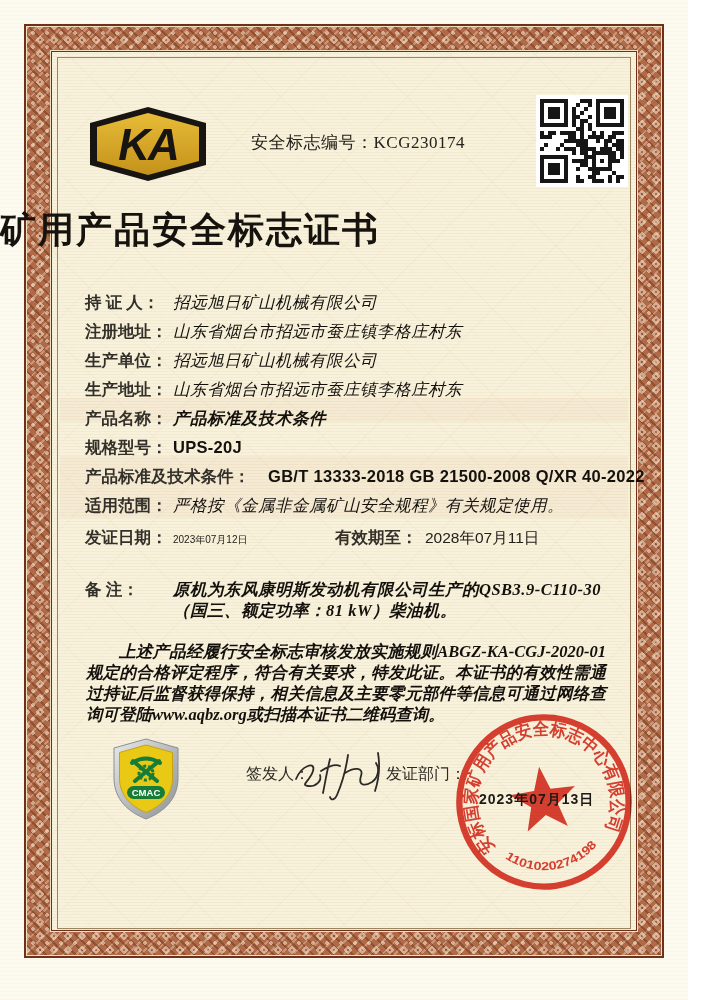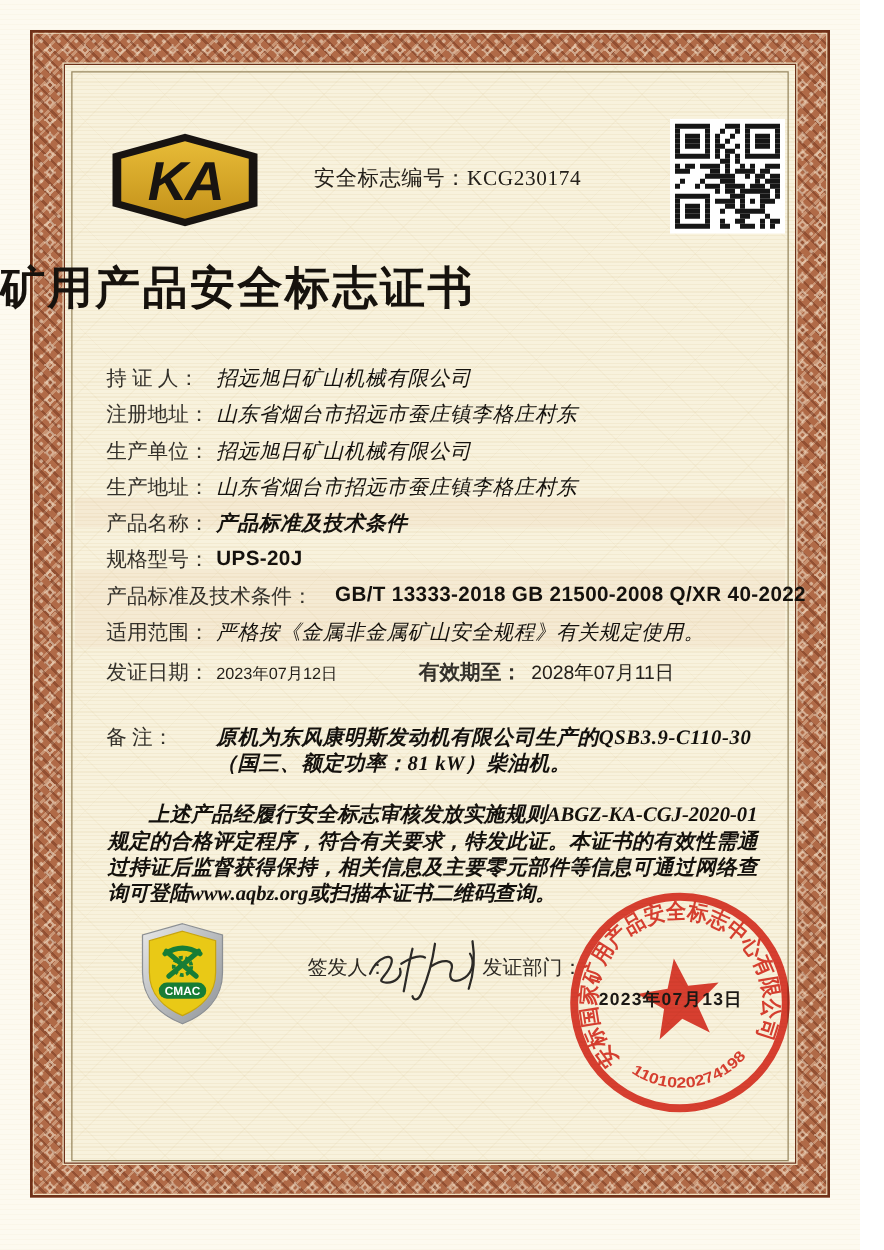--- a/index.html
+++ b/index.html
@@ -35,29 +35,29 @@
   .ka-logo{position:absolute;left:88px;top:106px;width:120px;height:76px;}
   .cert-no{position:absolute;left:0;right:0;top:131px;text-align:center;font-size:17px;letter-spacing:.5px;padding-left:28px;}
   .cert-no .num{font-family:"Liberation Serif",serif;}
   .qr{position:absolute;left:536px;top:95px;width:92px;height:92px;}
 
   .title{position:absolute;left:0;right:0;top:206px;margin:0;
     font-size:36px;font-weight:bold;letter-spacing:2px;color:#16120d;}
 
   .fields{position:absolute;left:85px;right:75px;top:292px;font-size:16.5px;}
   .frow{display:flex;line-height:21px;margin-bottom:8px;white-space:nowrap;}
-  .flabel{flex:0 0 88px;color:#33302a;}
+  .flabel{flex:0 0 88px;color:#33302a;font-weight:bold;}
   .frow.wide .flabel{flex:0 0 auto;margin-right:18px;}
   .fvalue{font-style:italic;color:#14110d;letter-spacing:.5px;}
   .fvalue.sansbold{font-style:normal;font-family:"Liberation Sans",sans-serif;font-weight:bold;letter-spacing:.3px;}
   .fvalue.kbold{font-weight:bold;}
 
   .date-row{position:absolute;left:85px;top:527px;font-size:16.5px;line-height:21px;white-space:nowrap;}
   .date-row .flabel{display:inline-block;width:88px;}
-  .date-row .dval{display:inline-block;width:162px;font-family:"Liberation Sans",sans-serif;font-size:13px;}
+  .date-row .dval{display:inline-block;width:162px;font-family:"Liberation Sans",sans-serif;font-size:10px;}
   .date-row .flabel2{display:inline-block;width:90px;color:#33302a;font-weight:bold;}
   .date-row .dval2{font-family:"Liberation Sans",sans-serif;font-size:15.5px;}
 
   .remark-row{position:absolute;left:85px;right:80px;top:559px;display:flex;font-size:16.5px;line-height:21px;margin-top:20px;}
   .remark-row .flabel{flex:0 0 88px;}
   .remark-row .fvalue{font-weight:bold;}
 
   .statement{position:absolute;left:86px;right:82px;top:641px;margin:0;
     font-size:16.5px;line-height:21px;font-weight:bold;font-style:italic;
     text-align:justify;text-indent:2em;color:#14110d;}

